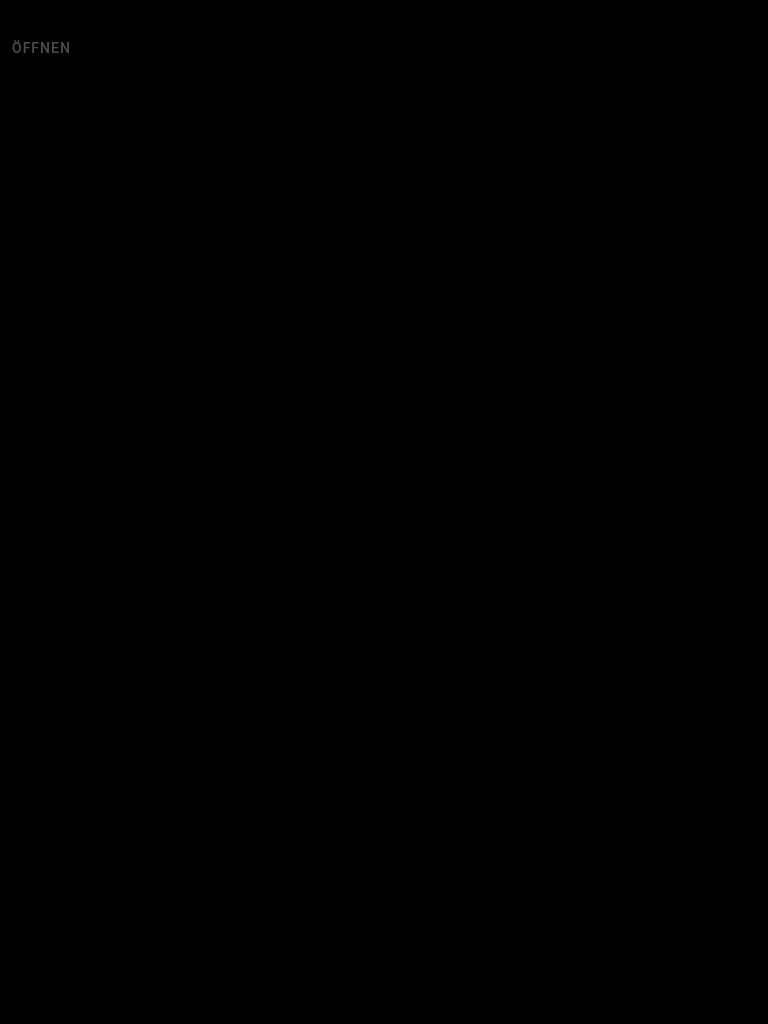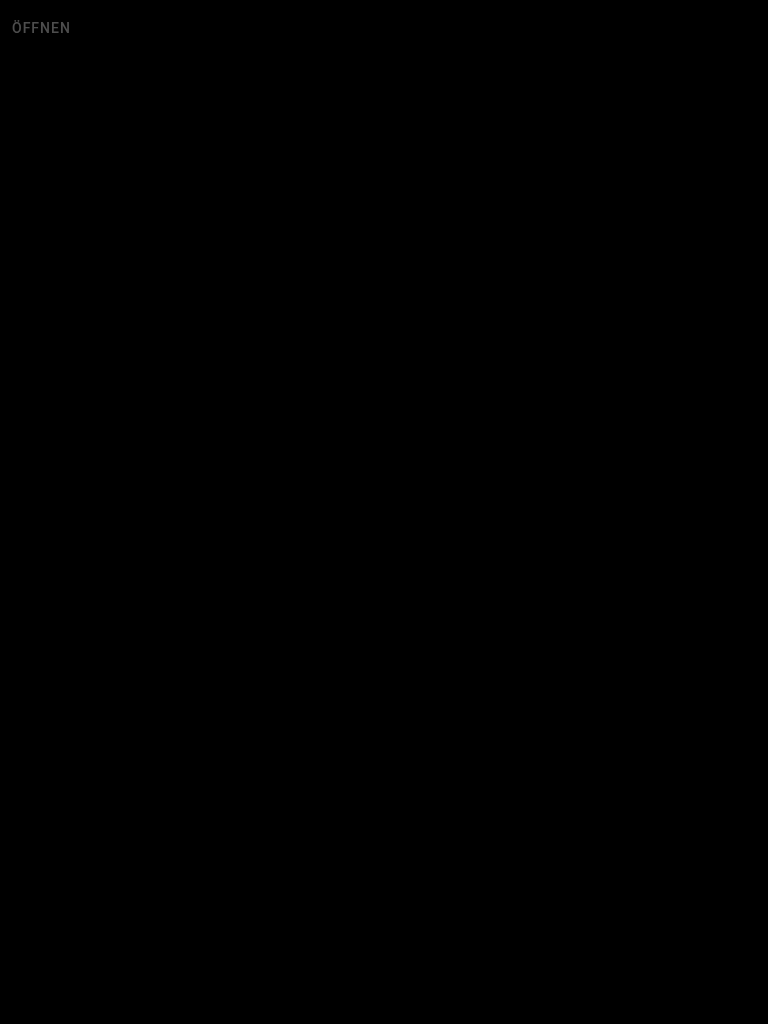--- a/index.html
+++ b/index.html
@@ -11,21 +11,21 @@
   overflow: hidden;
   position: relative;
   color: #fff;
 }
 
 
 .top-bar {
   position: relative;
   height: 56px;
   display: flex;
-  align-items: center;
+  align-items: flex-end;
   padding: 0 12px;
 }
 .top-bar .open-btn {
   font-size: 14px;
   font-weight: 500;
   letter-spacing: 1px;
   color: rgba(255,255,255,.30);
   cursor: pointer;
 .top-bar .right-icons {
   margin-left: auto;

